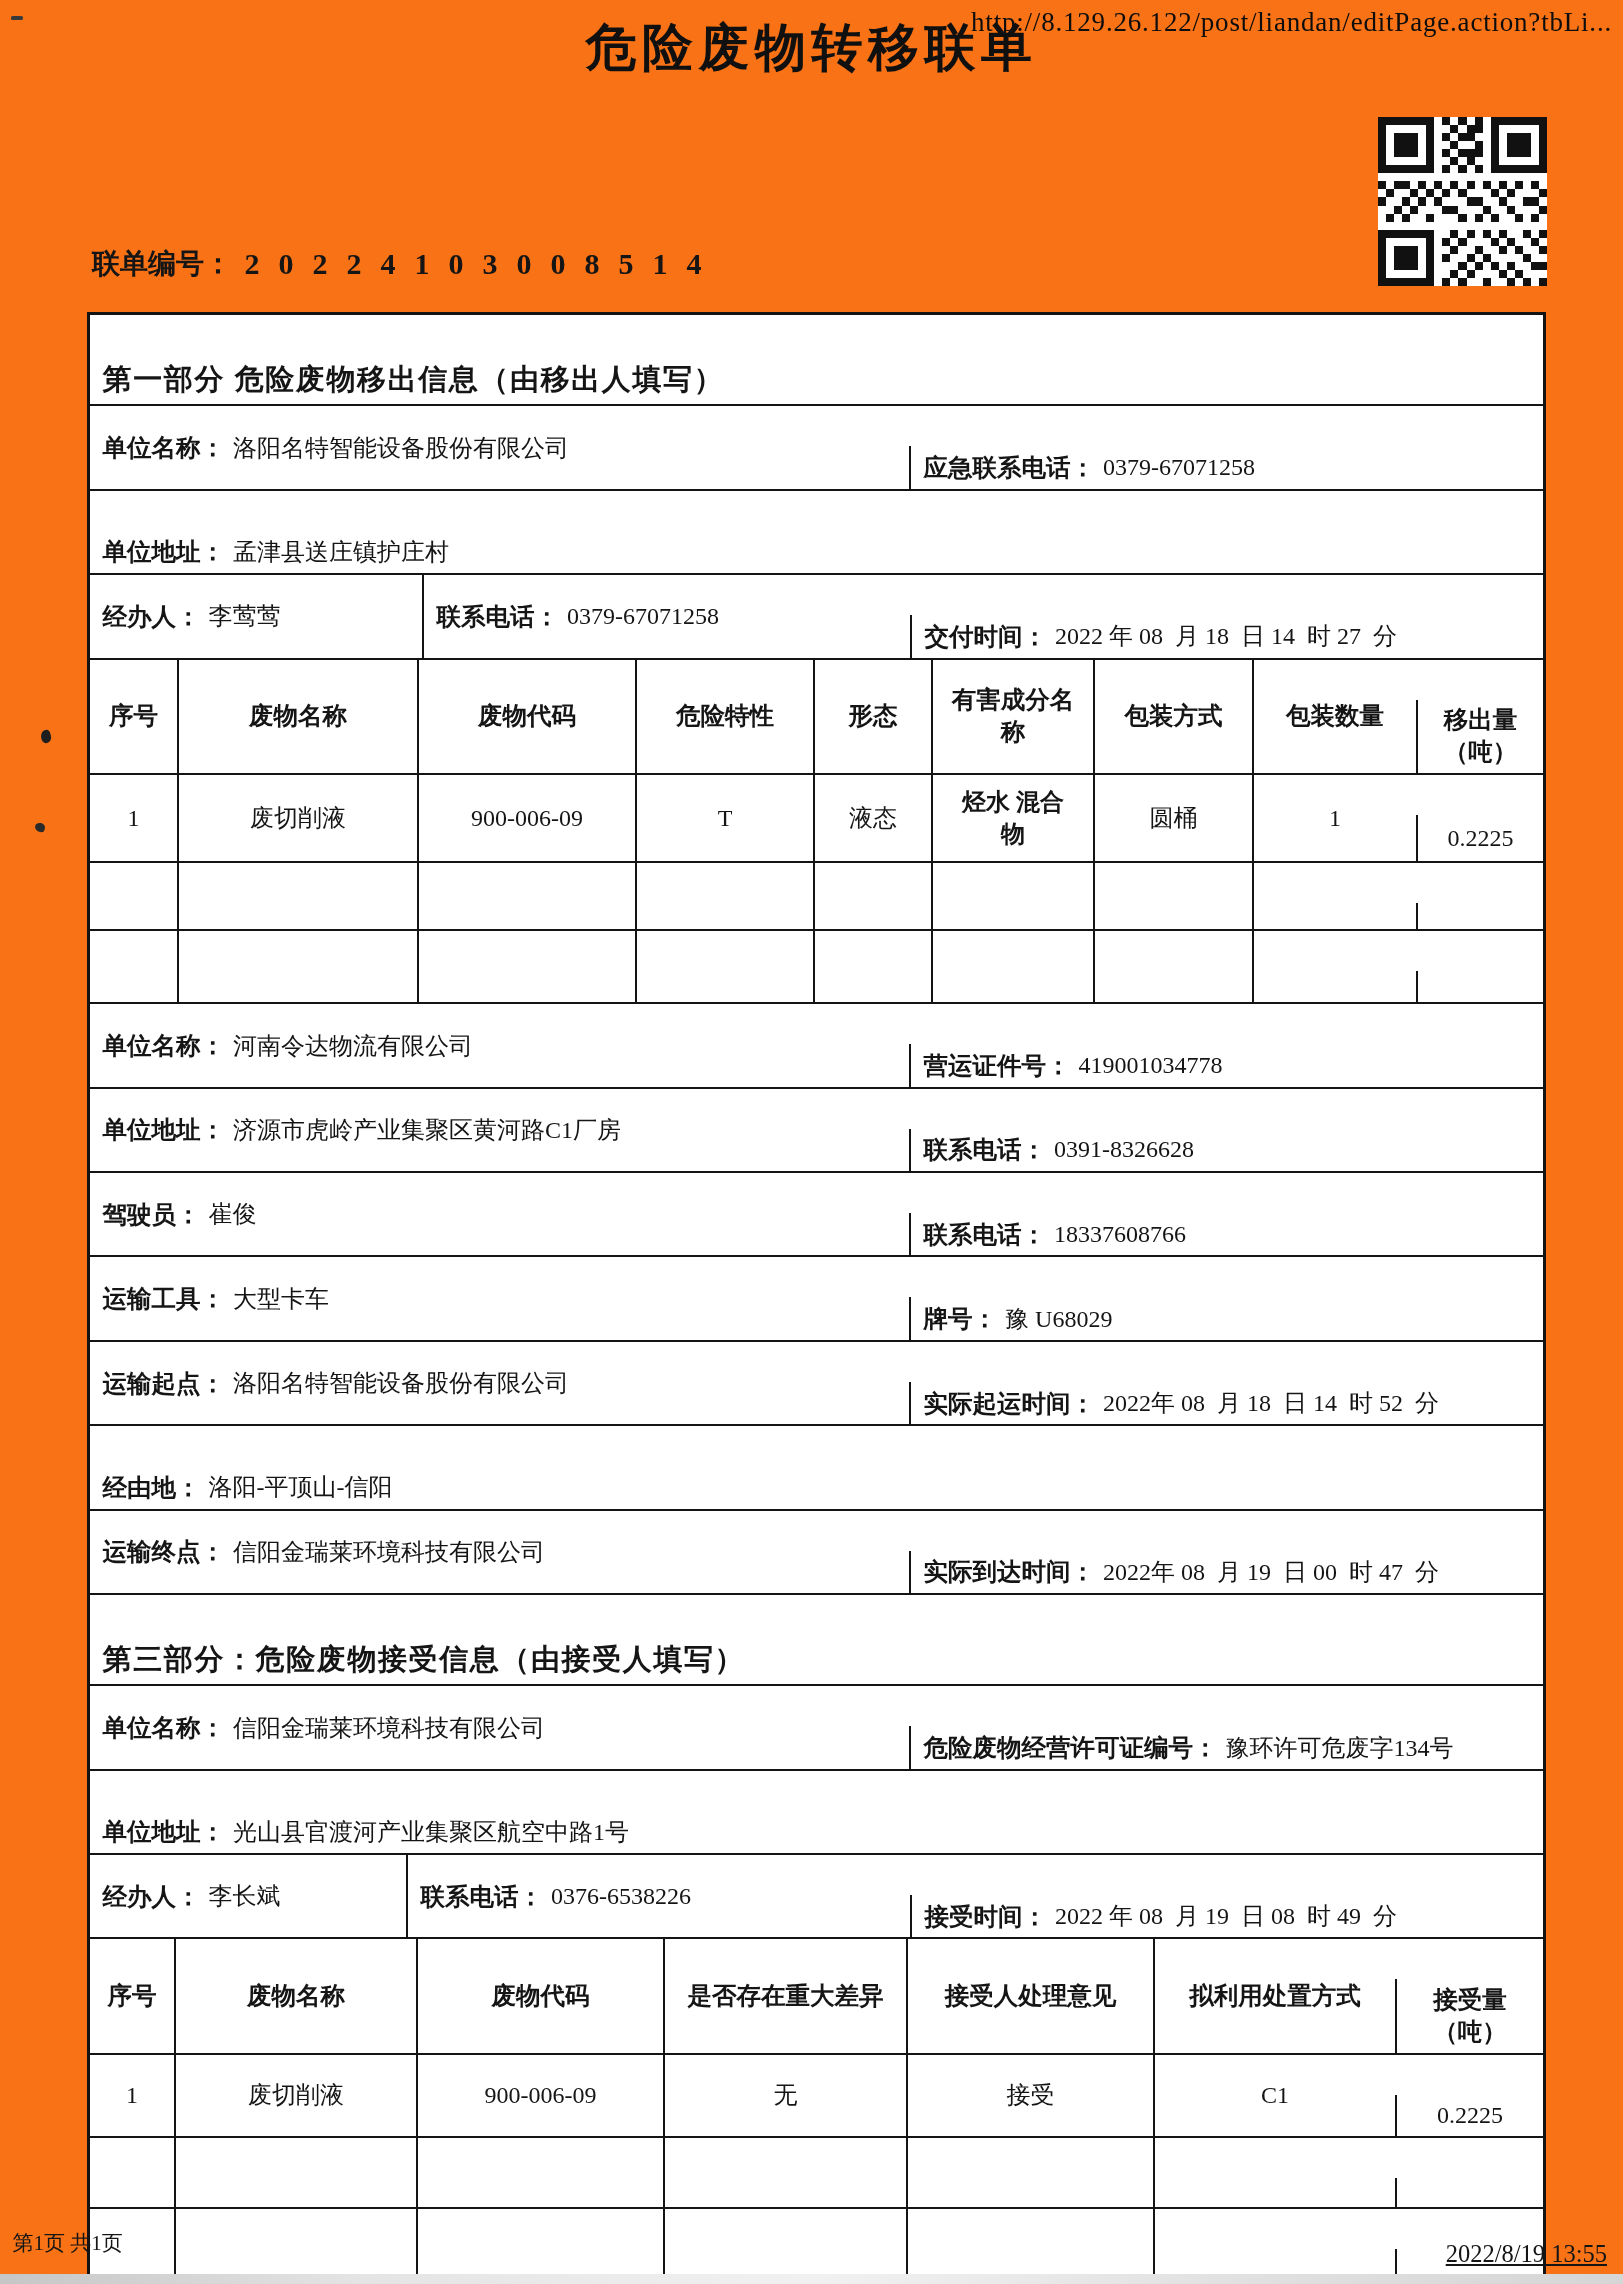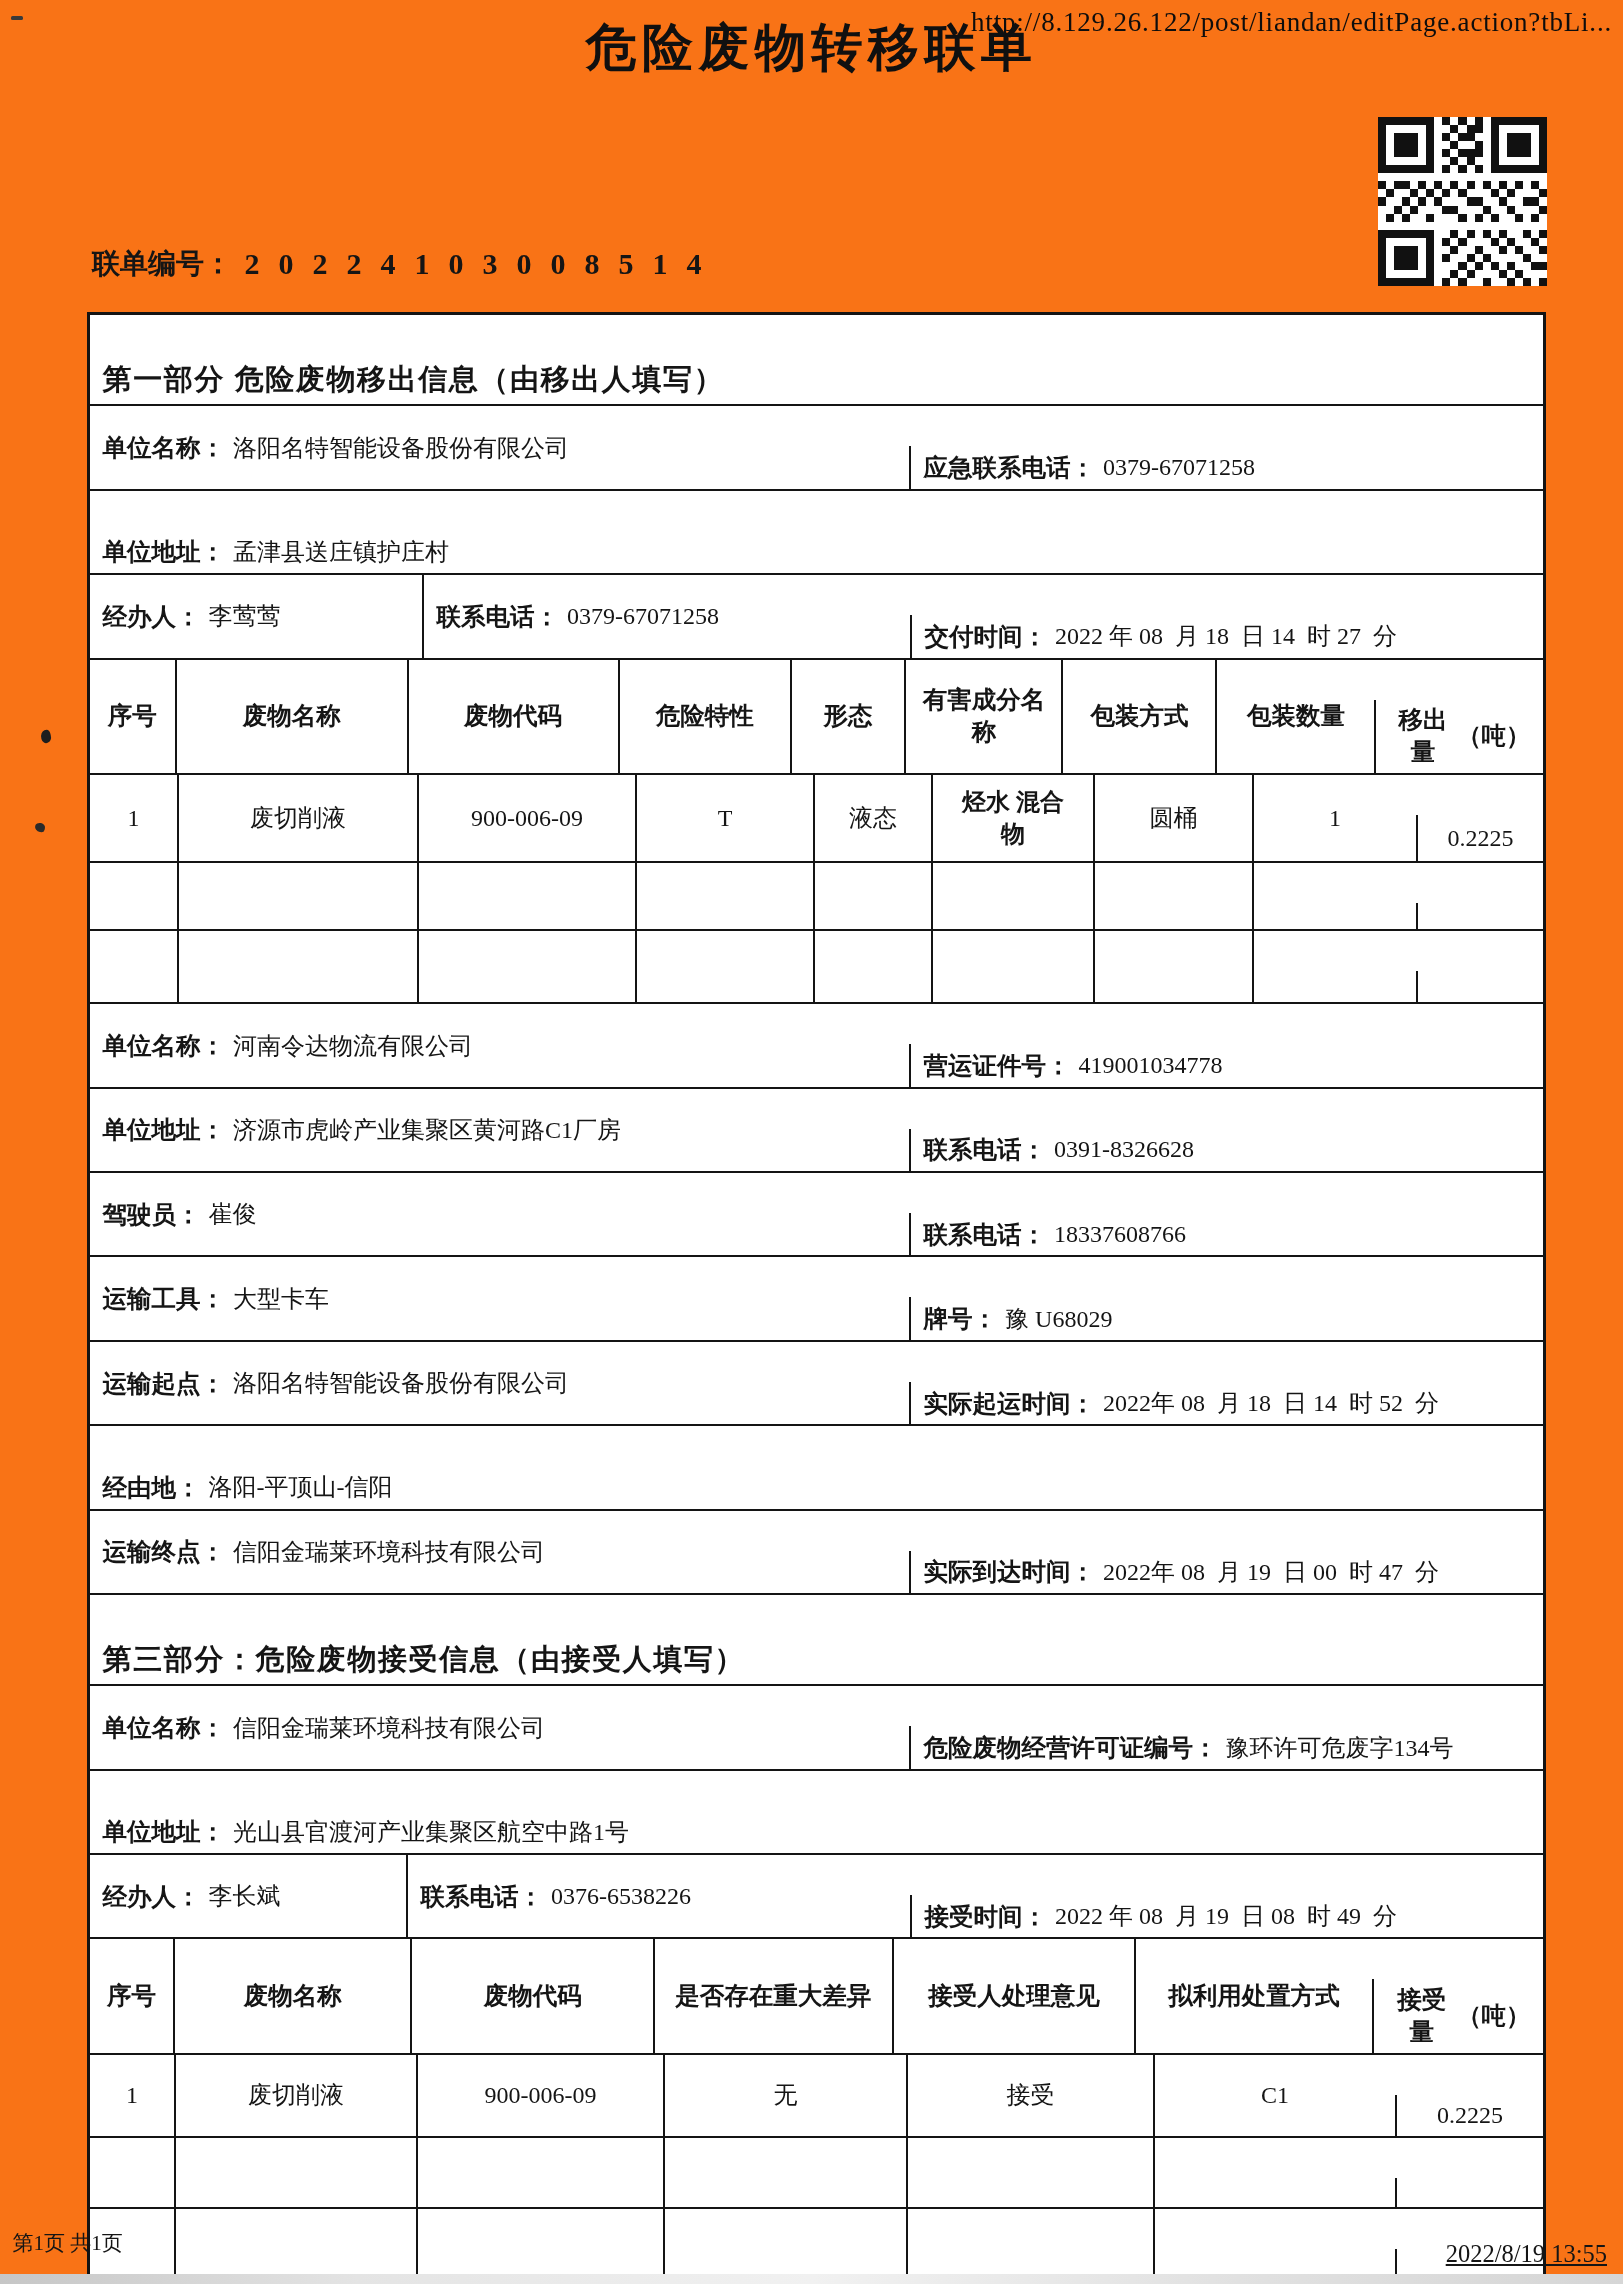--- a/index.html
+++ b/index.html
@@ -17,21 +17,21 @@
   .m-lbl { font:700 28px "Liberation Sans",sans-serif; vertical-align:middle; }
   .m-digits { font:700 30px "Liberation Serif",serif; letter-spacing:19px; margin-left:12.6px; vertical-align:middle; }
 
   .form { position:absolute; left:87px; top:312px; width:1459px; border:3.2px solid #141414; box-sizing:border-box; background:#fff; }
   .row { display:flex; border-top:2.4px solid #141414; align-items:stretch; }
   .row:first-child { border-top:none; }
   .cell { border-left:2.4px solid #141414; box-sizing:border-box; display:flex; align-items:center; padding:4.7px 12.6px; min-width:0; }
   .cell:first-child { border-left:none; }
   .grow { flex:1 1 auto;margin-top:40px; }
   .center { justify-content:center; text-align:center; }
-  .col { flex-direction:row; justify-content:center; }
+  .col { flex-direction:column; justify-content:center; }
 
   .sect-title { font:700 29px "Liberation Sans",sans-serif; letter-spacing:1.6px; }
   .lbl { font:700 24.5px "Liberation Sans",sans-serif; white-space:nowrap; }
   .val { font:400 24px "Liberation Serif",serif; white-space:pre-wrap; margin-left:8px; }
   .th  { font:700 24.5px/1.3 "Liberation Sans",sans-serif; }
   .td  { font:400 24px/1.35 "Liberation Serif",serif; }
   .pad-narrow { padding:11px 19px;font-weight:bold; }
   .tight { padding:4.7px 14px; }
 
   .h66{min-height:52px} .h82{min-height:65px} .h84{min-height:66px} .h86{min-height:68px}

